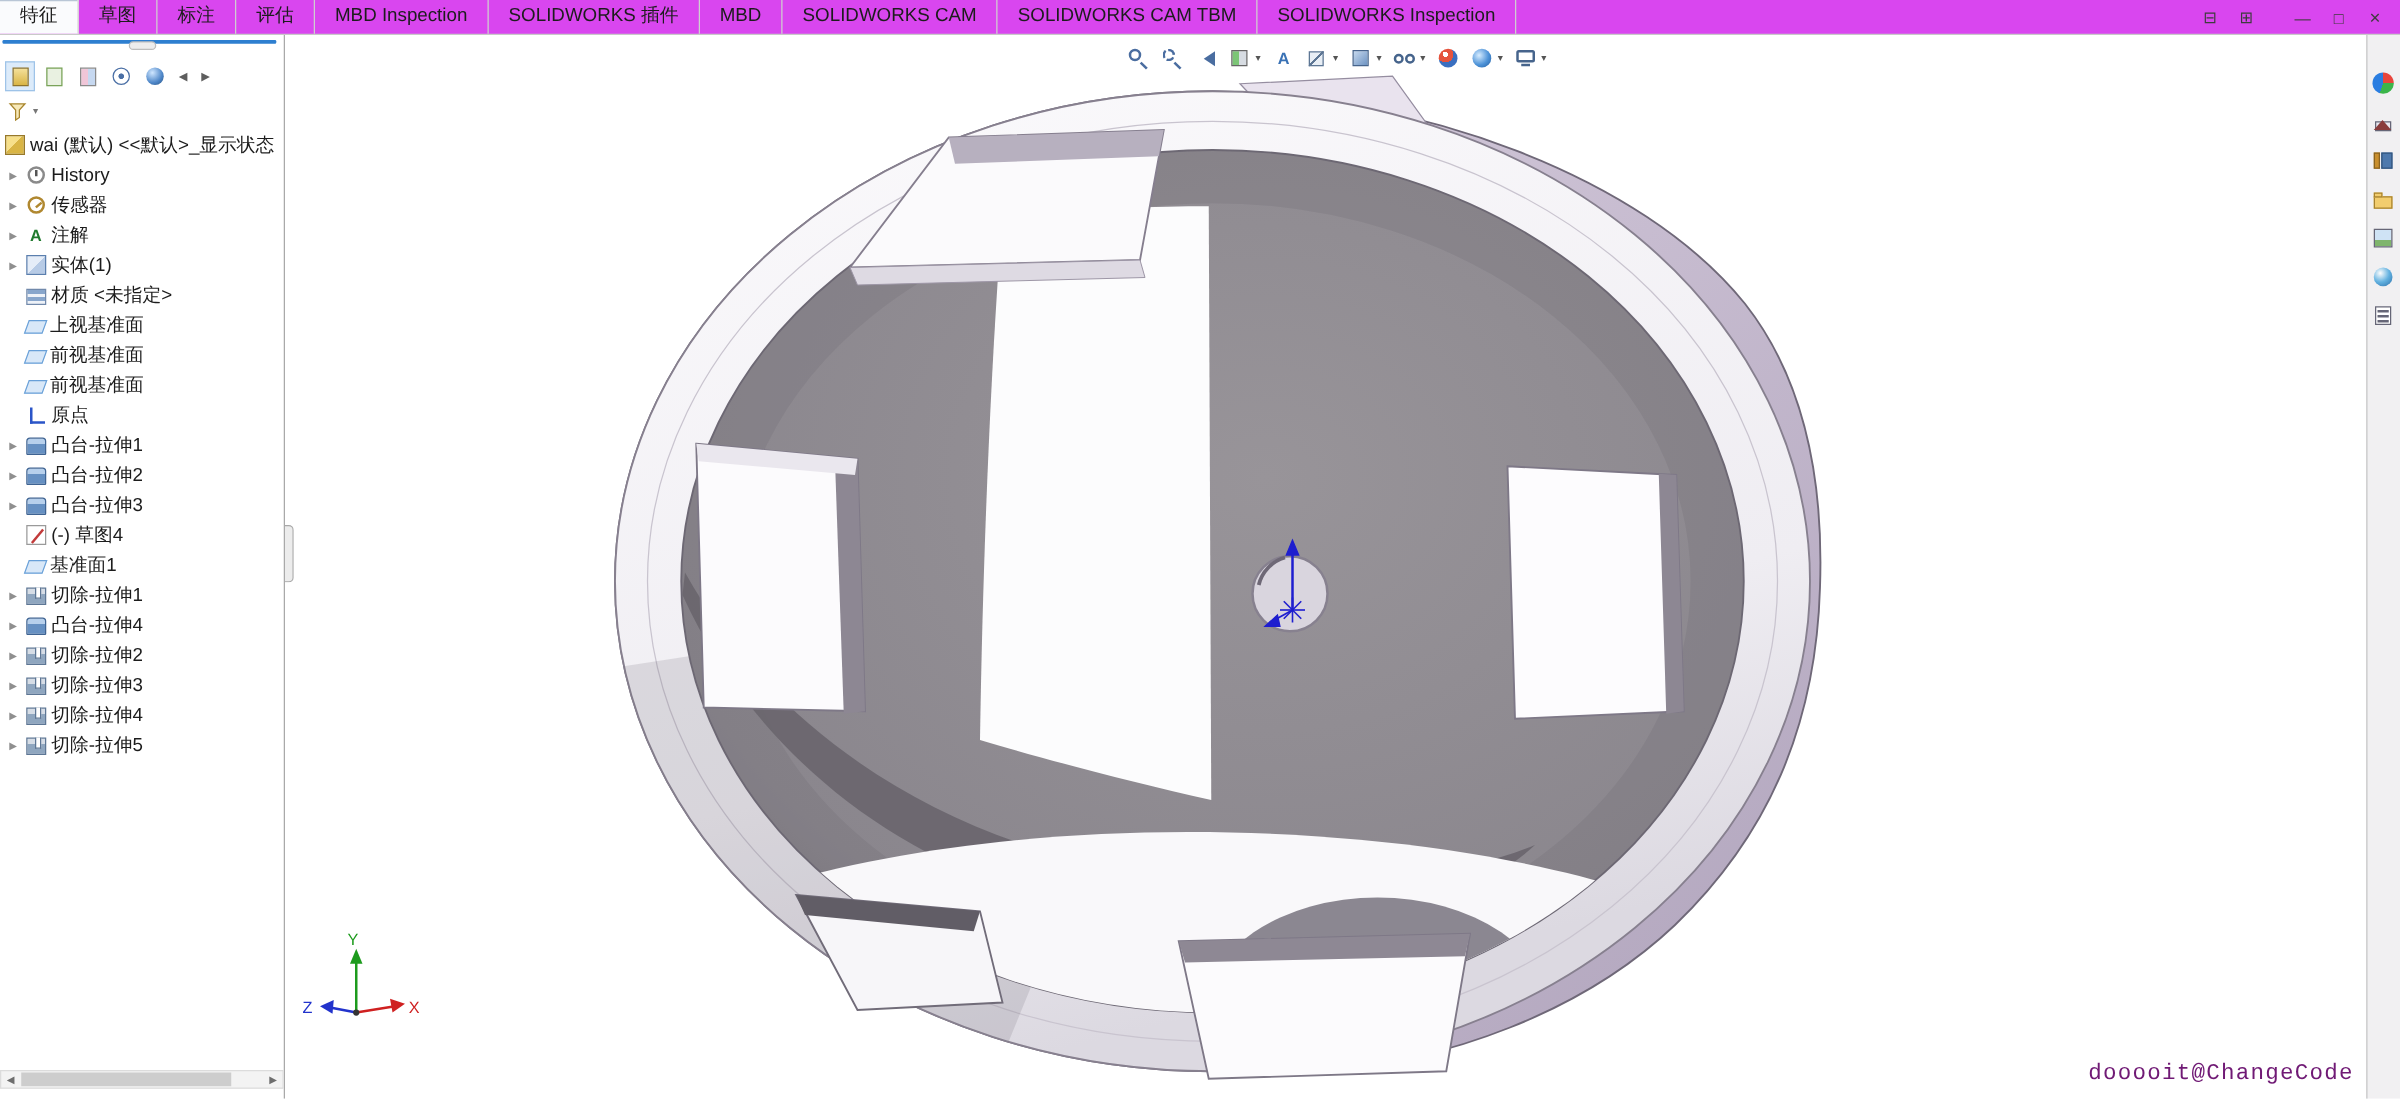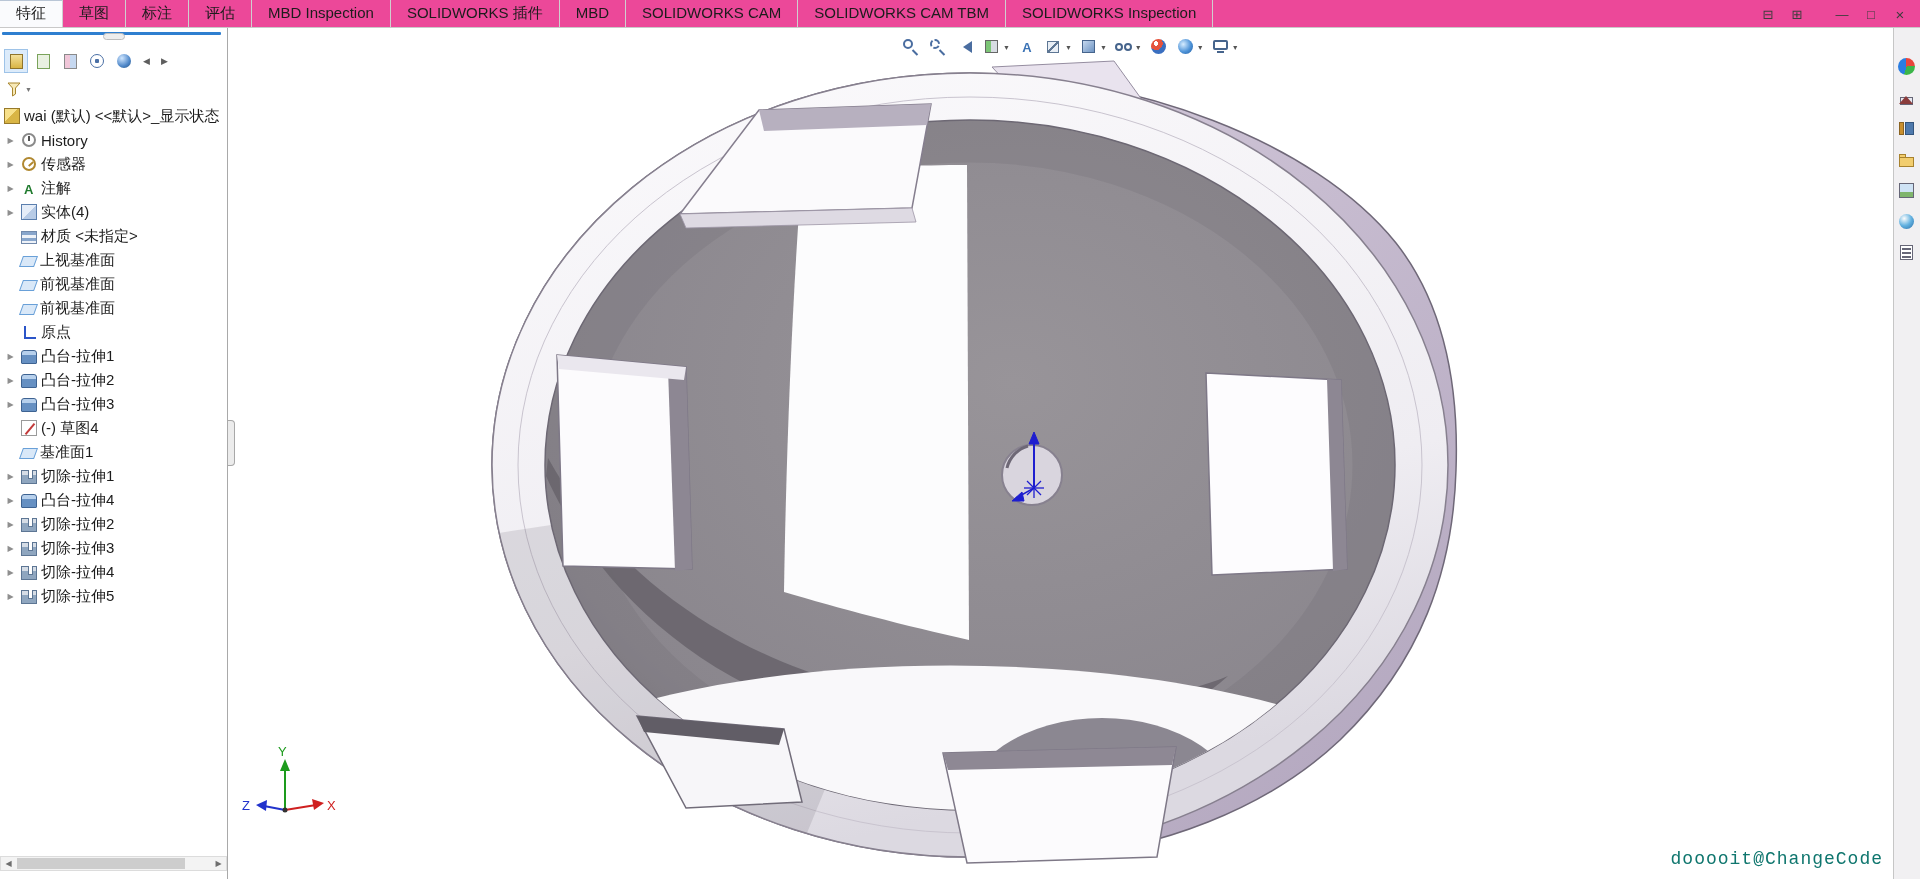--- a/index.html
+++ b/index.html
@@ -1,21 +1,21 @@
 <!DOCTYPE html>
 <html><head>
 <meta charset="utf-8">
 <style>
 *{box-sizing:border-box;margin:0;padding:0}
 html,body{width:1920px;height:879px;overflow:hidden;background:#fff;
   font-family:"Liberation Sans","DejaVu Sans",sans-serif;font-size:15px;color:#1c1c1c}
 #app{position:relative;width:1920px;height:879px}
 
 
-#tabbar{position:absolute;top:0;left:0;right:0;height:28px;background:#ec4899;
+#tabbar{position:absolute;top:0;left:0;right:0;height:28px;background:#d946ef;
   border-bottom:1px solid #c9c9c9;display:flex;align-items:stretch;z-index:30}
 .rtab{padding:0 16px;line-height:26px;font-size:15px;border-right:1px solid #cfcfcf;
   white-space:nowrap;cursor:default}
 .rtab.active{background:#fafbfd;box-shadow:inset 0 1px 0 #b9c6d6}
 #wctrls{position:absolute;right:12px;top:0;height:28px;display:flex;align-items:center;gap:13px;z-index:31}
 .wbtn{font-size:13px;color:#3d3d3d;width:16px;text-align:center;cursor:default}
 .wb-minimize{margin-left:16px}
 .wb-close{font-size:15px}
 
 
@@ -72,21 +72,21 @@
 .sarrow{flex:none;width:15px;text-align:center;font-size:8px;color:#6e6e6e;cursor:default}
 #pthumb{height:11px;background:#cdcdcd;width:168px;margin-left:1px}
 #sarrow-r{margin-left:auto}
 #splitter{position:absolute;left:228px;top:420px;width:7px;height:46px;background:#ececec;
   border:1px solid #a8a8a8;border-left:none;border-radius:0 4px 4px 0;z-index:25}
 
 
 #viewport{position:absolute;left:228px;top:28px;right:27px;bottom:0;background:#fff;overflow:hidden}
 #model-svg{position:absolute;left:0;top:0}
 #watermark{position:absolute;right:10px;bottom:10px;font-family:"Liberation Mono","DejaVu Sans Mono",monospace;
-  font-size:18px;color:#0f766e;letter-spacing:1px}
+  font-size:18px;color:#701a75;letter-spacing:1px}
 
 
 #headsup{position:absolute;left:672px;top:8px;display:flex;align-items:center;gap:5px;z-index:10}
 .hgroup{display:inline-flex;align-items:center;gap:1px;padding:1px;border-radius:2px}
 .hicon{position:relative;width:20px;height:20px;display:inline-block}
 .hicon i{position:absolute}
 .caret{font-size:7px;color:#555}
 .hi-zoomfit .a,.hi-zoomarea .a{left:2px;top:2px;width:10px;height:10px;border:2px solid #4a6da0;border-radius:50%}
 .hi-zoomfit .b,.hi-zoomarea .b{left:13px;top:12px;width:2px;height:7px;background:#4a6da0;transform:rotate(-45deg)}
 .hi-zoomarea .a{border-style:dashed}
@@ -202,21 +202,21 @@
           <span class="tlabel">传感器</span>
         </div>
         <div class="trow">
           <span class="arr">▶</span>
           <span class="ticon t-ann"></span>
           <span class="tlabel">注解</span>
         </div>
         <div class="trow">
           <span class="arr">▶</span>
           <span class="ticon t-bodies"></span>
-          <span class="tlabel">实体(4)</span>
+          <span class="tlabel">实体(1)</span>
         </div>
         <div class="trow">
           <span class="arr"></span>
           <span class="ticon t-material"></span>
           <span class="tlabel">材质 &lt;未指定&gt;</span>
         </div>
         <div class="trow">
           <span class="arr"></span>
           <span class="ticon t-plane"></span>
           <span class="tlabel">上视基准面</span>

